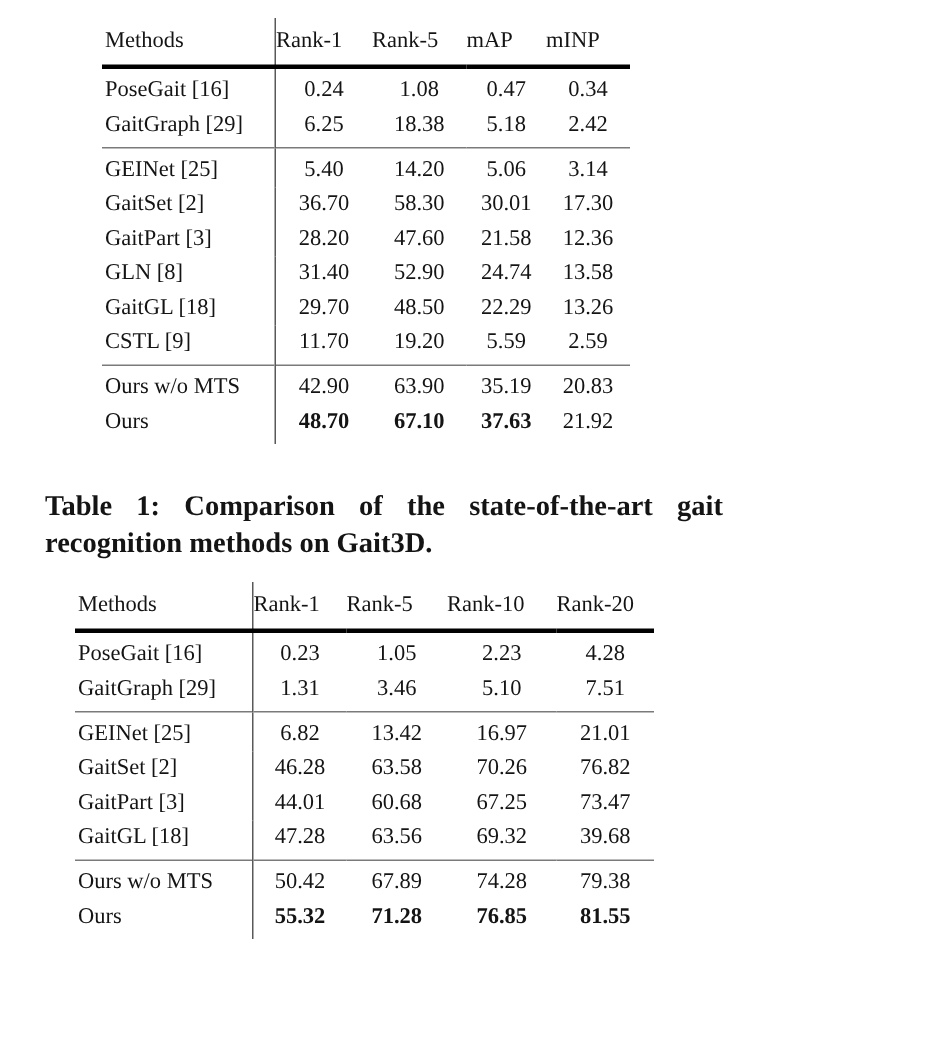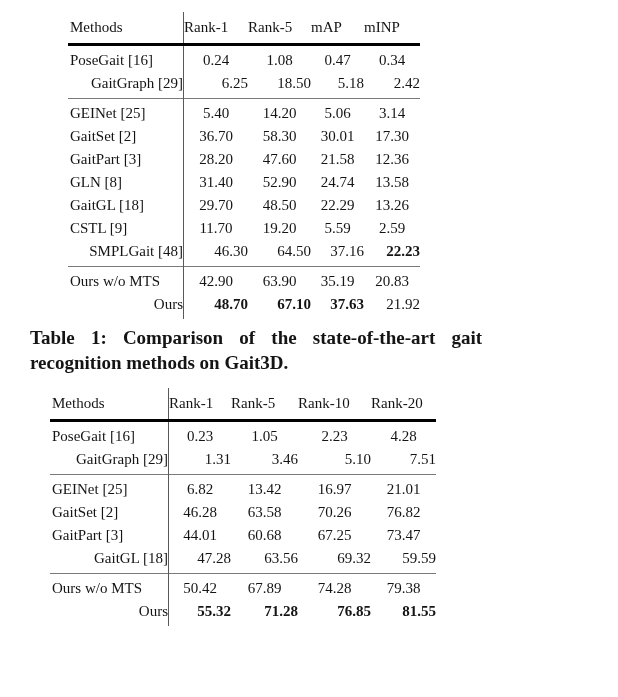--- a/index.html
+++ b/index.html
@@ -36,21 +36,21 @@
     text-align: center;
     vertical-align: middle;
     padding: 0;
   }
   table.results th:first-child,
   table.results td:first-child { text-align: left; padding-left: 2px; }
 
   
   table.results tbody + tbody { border-top: 1px solid #7a7a7a; }
   table.results tbody tr:first-child td { padding-top: 3px; }
-  table.results tbody tr:last-child td { padding-bottom: 3px; text-align: right; }
+  table.results tbody tr:last-child td { padding-bottom: 3px; }
 
   
   table.results th:nth-child(2),
   table.results td:nth-child(2) { border-left: 1px solid #595959; }
 
   
   #table1 th:nth-child(1) { width: 113px; }
   #table1 th:nth-child(2) { width: 64px; }
   #table1 th:nth-child(3) { width: 63px; }
   #table1 th:nth-child(4) { width: 53px; }
@@ -94,21 +94,21 @@
         <tr>
           <td>PoseGait [16]</td>
           <td>0.24</td>
           <td>1.08</td>
           <td>0.47</td>
           <td>0.34</td>
         </tr>
         <tr>
           <td>GaitGraph [29]</td>
           <td>6.25</td>
-          <td>18.50</td>
+          <td>18.38</td>
           <td>5.18</td>
           <td>2.42</td>
         </tr>
       </tbody>
       <tbody>
         <tr>
           <td>GEINet [25]</td>
           <td>5.40</td>
           <td>14.20</td>
           <td>5.06</td>
@@ -142,27 +142,20 @@
           <td>22.29</td>
           <td>13.26</td>
         </tr>
         <tr>
           <td>CSTL [9]</td>
           <td>11.70</td>
           <td>19.20</td>
           <td>5.59</td>
           <td>2.59</td>
         </tr>
-        <tr>
-          <td>SMPLGait [48]</td>
-          <td>46.30</td>
-          <td>64.50</td>
-          <td>37.16</td>
-          <td class="b">22.23</td>
-        </tr>
       </tbody>
       <tbody>
         <tr>
           <td>Ours w/o MTS</td>
           <td>42.90</td>
           <td>63.90</td>
           <td>35.19</td>
           <td>20.83</td>
         </tr>
         <tr>
@@ -222,21 +215,21 @@
           <td>44.01</td>
           <td>60.68</td>
           <td>67.25</td>
           <td>73.47</td>
         </tr>
         <tr>
           <td>GaitGL [18]</td>
           <td>47.28</td>
           <td>63.56</td>
           <td>69.32</td>
-          <td>59.59</td>
+          <td>39.68</td>
         </tr>
       </tbody>
       <tbody>
         <tr>
           <td>Ours w/o MTS</td>
           <td>50.42</td>
           <td>67.89</td>
           <td>74.28</td>
           <td>79.38</td>
         </tr>

